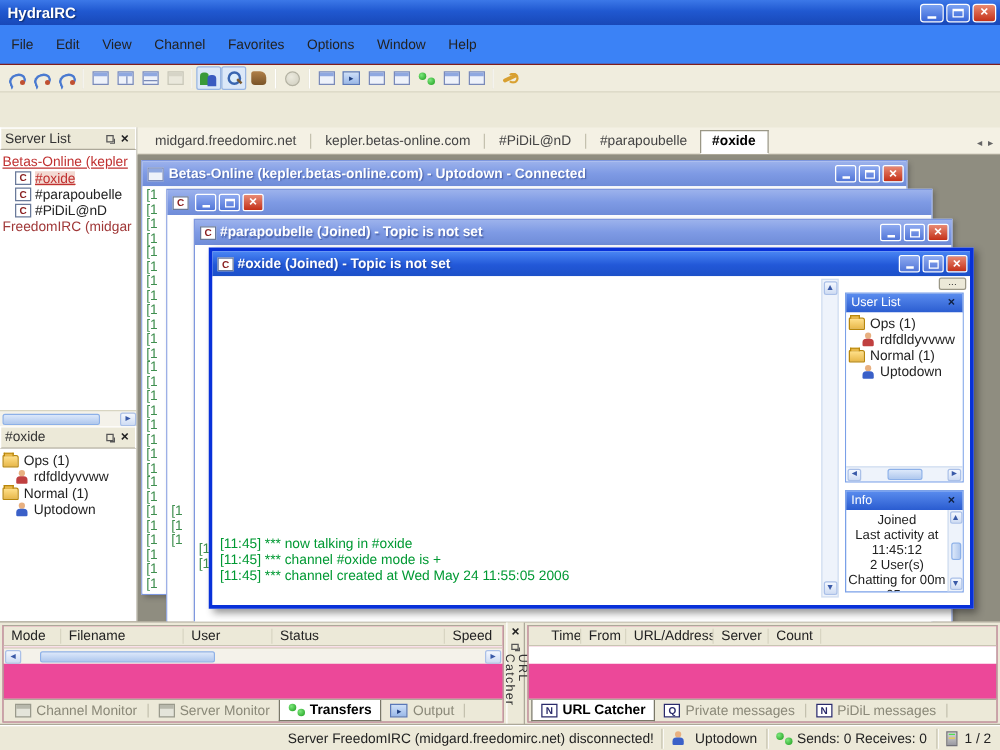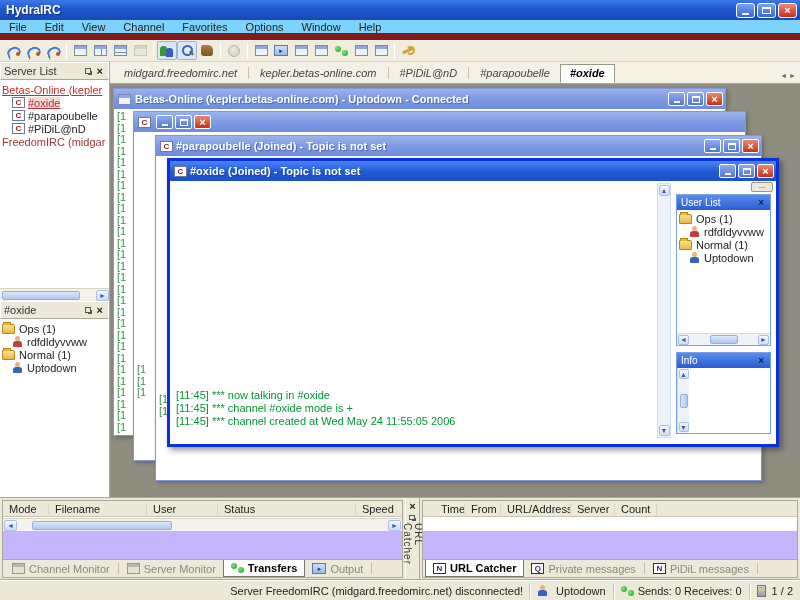--- a/index.html
+++ b/index.html
@@ -11,40 +11,40 @@
   .titlebar { height:20px; background:linear-gradient(180deg,#3c78e8 0%,#2058d0 45%,#1848b8 100%); display:flex; align-items:center; padding:0 3px 0 6px; flex:0 0 auto; }
   .titlebar .ttl { color:#fff; font-weight:bold; font-size:12px; flex:1 1 auto; text-shadow:1px 1px 1px #103070; }
   .wbtns { display:flex; gap:2px; }
   .wbtn { width:19px; height:15px; border:1px solid #fff; border-radius:3px; background:linear-gradient(180deg,#7aa2f2,#3a66d8); color:#fff; display:flex; align-items:center; justify-content:center; font-size:9px; }
   .wbtn.close { background:linear-gradient(180deg,#ea8a70,#c43018); }
   .gmin { width:7px; height:2px; background:#fff; margin-top:7px; display:inline-block; }
   .gmax { width:9px; height:7px; border:1px solid #fff; border-top-width:2px; display:inline-block; }
   .gx::before { content:"×"; font-weight:bold; font-size:11px; line-height:1; }
 
   
-  .menubar { height:20px; background:#7dd3fc; display:flex; align-items:center; border-bottom:7px solid #7f1d1d; flex:0 0 auto; }
+  .menubar { height:32px; background:#3b82f6; display:flex; align-items:center; border-bottom:1px solid #7f1d1d; flex:0 0 auto; }
   .menubar .mi { padding:2px 9px; }
 
   
   .toolbar { height:22px; background:#f0edde; display:flex; align-items:center; padding:0 3px; border-bottom:1px solid #d8d5c2; flex:0 0 auto; }
   .tbsep { width:1px; height:16px; background:#c8c5b0; border-right:1px solid #fff; margin:0 3px; }
   .tbi { width:20px; height:19px; display:flex; align-items:center; justify-content:center; border:1px solid transparent; border-radius:2px; }
   .tbi.pressed { border-color:#98b5e2; background:#dce8f8; }
   .tbi.dim { opacity:.45; }
   .mini-win { width:13px; height:11px; border:1px solid #7a8ab8; background:#eef2fa; display:inline-block; position:relative; }
   .mini-win::before { content:""; position:absolute; left:0; top:0; right:0; height:3px; background:#8fa8e0; }
   .mini-win.v::after { content:""; position:absolute; left:6px; top:3px; bottom:0; width:1px; background:#7a8ab8; }
   .mini-win.h::after { content:""; position:absolute; left:0; right:0; top:6px; height:1px; background:#7a8ab8; }
   .mini-win.g::before { background:#b8b8ac; } .mini-win.g { border-color:#9a9a8c; background:#e4e4da; }
   .dotpair { display:inline-block; width:13px; height:10px; position:relative; }
   .dotpair::before,.dotpair::after { content:""; position:absolute; width:6px; height:6px; border-radius:50%; background:radial-gradient(circle at 35% 35%,#7ce87c,#1a9a1a); }
   .dotpair::before { left:0; top:0; } .dotpair::after { right:0; bottom:0; }
 
   
-  .mainrow { flex:1 1 auto; display:flex; min-height:0; }
+  .mainrow { flex:1 1 auto; display:flex; min-height:0;margin-top:28px; }
 
   
   .sidebar { width:110px; flex:0 0 auto; background:#fff; border-right:1px solid #aca899; display:flex; flex-direction:column; }
   .panelhdr { height:18px; background:#ece9d8; border:1px solid #fff; border-bottom:1px solid #aca899; display:flex; align-items:center; padding:0 3px; color:#333; flex:0 0 auto; }
   .panelhdr .ph-label { flex:1 1 auto; overflow:hidden; white-space:nowrap; }
   .pin-ic { width:6px; height:6px; border:1px solid #555; display:inline-block; margin:0 4px 0 2px; box-shadow:2px 2px 0 -1px #555; }
   .xsm { font-weight:bold; color:#222; padding:0 2px; }
   .xsm::before { content:"×"; }
   .tree { background:#fff; overflow:hidden; }
   .trow { height:13px; display:flex; align-items:center; white-space:nowrap; overflow:hidden; padding-left:2px; }
@@ -60,21 +60,21 @@
   .person-ic::after { content:""; position:absolute; left:1px; top:5px; width:9px; height:6px; border-radius:3px 3px 1px 1px; background:#3a60c8; }
   .person-ic.red::after { background:#c04040; }
   .hscroll { height:13px; background:#f4f2ea; border-top:1px solid #d8d5c2; display:flex; align-items:center; flex:0 0 auto; }
   .hthumb { height:9px; background:linear-gradient(180deg,#dce8fa,#b0c8ee); border:1px solid #8cb0e8; border-radius:2px; }
   .sbtn { width:13px; height:11px; display:flex; align-items:center; justify-content:center; font-size:7px; color:#3a5aa8; background:linear-gradient(180deg,#f4f8ff,#cfdcf3); border:1px solid #aac0e8; border-radius:2px; }
   .gal::before{content:"◄";} .gar::before{content:"►";} .gau::before{content:"▲";} .gad::before{content:"▼";}
 
   
   .rightcol { flex:1 1 auto; display:flex; flex-direction:column; min-width:0; }
   .tabstrip { height:22px; background:#f4f1e4; border-bottom:1px solid #aca899; display:flex; align-items:flex-end; padding:2px 2px 0 4px; flex:0 0 auto; }
-  .stab { padding:2px 9px 3px; color:#444; white-space:nowrap; border:1px solid transparent;font-style:italic; }
+  .stab { padding:2px 9px 3px; color:#444; white-space:nowrap; border:1px solid transparent; }
   .stab.active { background:#fff; border:1px solid #9a9786; border-bottom-color:#fff; font-weight:bold; color:#000; }
   .tabdiv { width:1px; height:12px; background:#c4c1ae; margin:0 1px 4px; }
   .tabscroll { margin-left:auto; display:flex; gap:2px; padding:0 2px 4px; }
   .tabscroll .ts { font-size:7px; color:#666; }
 
   
   .mdi { flex:1 1 auto; background:#8f8d80; position:relative; overflow:hidden; }
   .mwin { position:absolute; border:1px solid #7e97de; background:#fff; box-shadow:2px 2px 4px rgba(40,40,40,.35); }
   .mtitle { height:20px; display:flex; align-items:center; padding:0 2px 0 4px; background:linear-gradient(180deg,#9cb2ec 0%,#7e9ae4 50%,#6f8cd8 100%); }
   .mtitle .mt-label { color:#fff; font-weight:bold; font-size:11px; flex:1 1 auto; white-space:nowrap; overflow:hidden; text-shadow:1px 1px 1px rgba(30,50,120,.5); }
@@ -99,21 +99,21 @@
   .inpanel .tree { flex:1 1 auto; }
   .uhscroll { height:12px; border-top:1px solid #d0ddf0; background:#eef3fb; display:flex; align-items:center; justify-content:space-between; padding:0 1px; flex:0 0 auto; }
   .uhscroll .hthumb { width:28px; }
   .infobody { flex:1 1 auto; display:flex; min-height:0; }
   .infotext { flex:1 1 auto; text-align:center; font-size:10.5px; line-height:12px; color:#222; overflow:hidden; padding-top:2px; }
   .ivscroll { width:12px; flex:0 0 auto; background:#eef3fb; border-left:1px solid #d0ddf0; display:flex; flex-direction:column; justify-content:space-between; align-items:center; padding:1px 0; }
   .ivthumb { width:8px; height:14px; background:linear-gradient(90deg,#dce8fa,#b0c8ee); border:1px solid #8cb0e8; border-radius:2px; }
 
   
   .dock { height:83px; flex:0 0 auto; background:#ece9d8; border-top:1px solid #aca899; display:flex; }
-  .dockpane { display:flex; flex-direction:column; border:1px solid #aca899; background:#c4b5fd; margin:2px; }
+  .dockpane { display:flex; flex-direction:column; border:1px solid #aca899; background:#ec4899; margin:2px; }
   .dockpane.left { width:401px; flex:0 0 auto; }
   .dockpane.right { flex:1 1 auto; }
   .colhdr { height:16px; background:#ece9d8; border-bottom:1px solid #c8c5b2; display:flex; align-items:center; flex:0 0 auto; }
   .colcell { padding:0 6px; color:#222; border-right:1px solid #d8d5c2; height:12px; line-height:12px; white-space:nowrap; overflow:hidden; }
   .dockbody { flex:1 1 auto; background:#fff; }
   .dockscroll { height:13px; background:#f4f2ea; border-top:1px solid #d8d5c2; display:flex; align-items:center; gap:1px; padding:0 1px; flex:0 0 auto; }
   .docktabs { height:18px; background:#ece9d8; border-top:1px solid #aca899; display:flex; align-items:stretch; padding-left:2px; flex:0 0 auto;margin-top:28px; }
   .dtab { display:flex; align-items:center; gap:4px; padding:0 7px; color:#8a8878; white-space:nowrap; }
   .dtab.active { background:#fff; border:1px solid #7a7868; border-top:none; color:#000; font-weight:bold; }
   .dtabdiv { width:1px; background:#c4c1ae; margin:3px 1px; }
@@ -467,20 +467,28 @@
                 <span class="sbtn gar" style="width:11px;height:10px;"></span>
               </div>
             </div>
 
             <div class="inpanel" style="top:171px;height:82px;">
               <div class="inpanel-hdr">
                 <span class="ph-label">Info</span>
                 <span class="xsm"></span>
               </div>
               <div class="infobody">
+                <div class="infotext">
+                  <div>Joined</div>
+                  <div>Last activity at</div>
+                  <div>11:45:12</div>
+                  <div>2 User(s)</div>
+                  <div>Chatting for 00m</div>
+                  <div>05s</div>
+                </div>
                 <div class="ivscroll">
                   <span class="sbtn gau" style="width:10px;height:10px;"></span>
                   <span class="ivthumb"></span>
                   <span class="sbtn gad" style="width:10px;height:10px;"></span>
                 </div>
               </div>
             </div>
 
           </div>
         </div>

